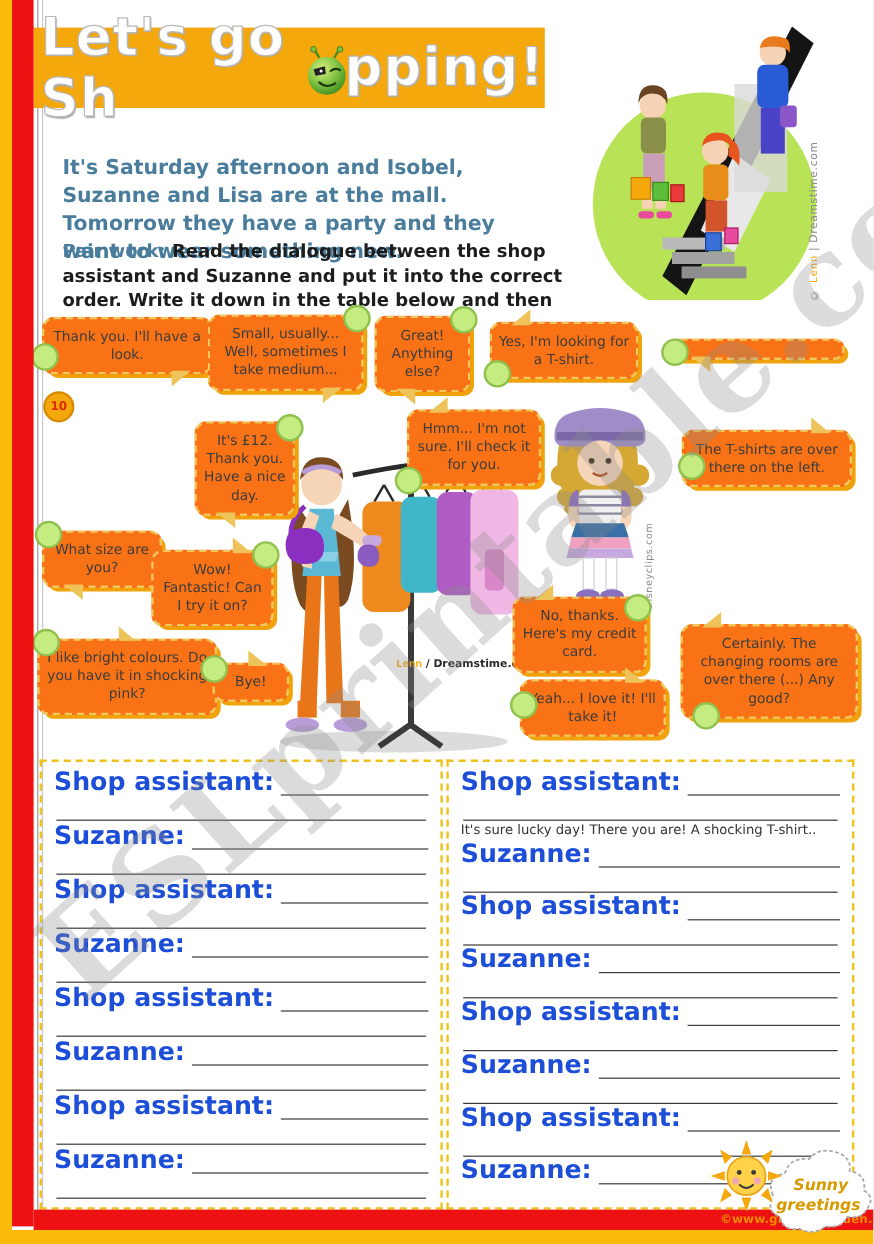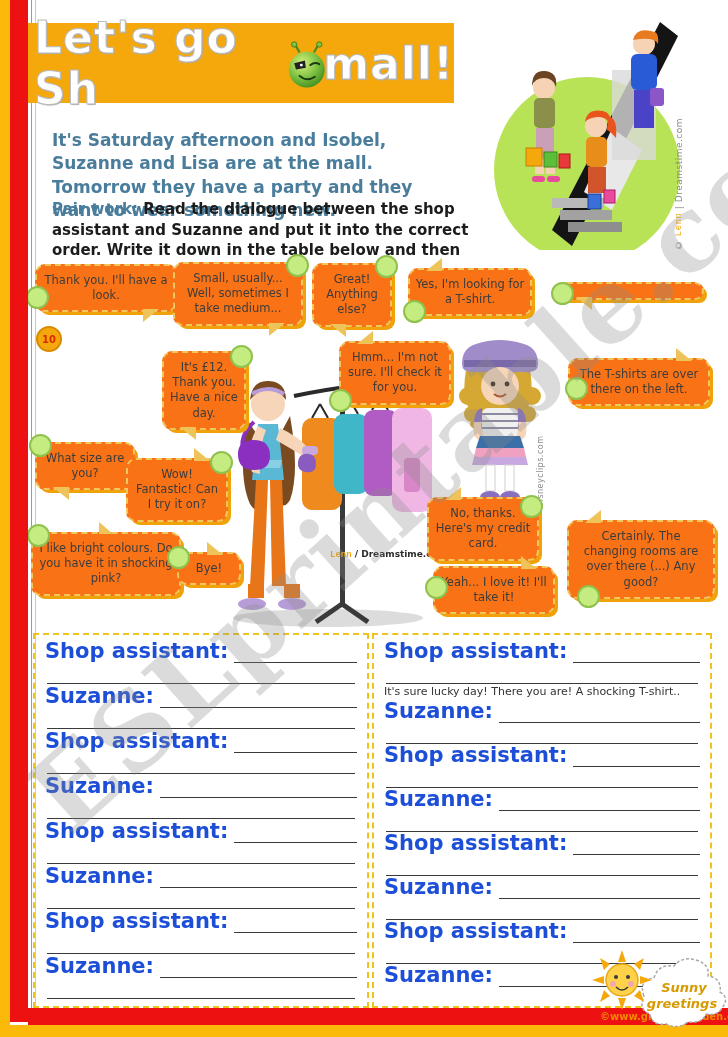--- a/index.html
+++ b/index.html
@@ -7,21 +7,21 @@
         font-family:"DejaVu Sans",sans-serif;margin:0 auto;}
   
   .stripe-yellow-left{position:absolute;left:0;top:0;width:10px;height:1037px;background:#FBB90A;z-index:7;}
   .stripe-red-left{position:absolute;left:10px;top:0;width:18px;height:1022px;background:#EE1111;z-index:7;}
   .page-edge{position:absolute;left:31px;top:0;width:3px;height:1008px;background:#fff;
              border-left:1px solid #9a9a9a;border-right:1px solid #c9c9c9;z-index:2;}
   .stripe-red-bottom{position:absolute;left:28px;top:1008px;width:700px;height:17px;background:#EE1111;z-index:7;}
   .stripe-yellow-bottom{position:absolute;left:0;top:1025px;width:728px;height:12px;background:#FBB90A;z-index:7;}
   .gg-credit{position:absolute;left:600px;top:1011px;font-size:10px;font-weight:bold;color:#F08A00;z-index:8;}
   
-  .banner{position:absolute;left:28px;top:23px;width:420px;height:80px;background:#F5A80C;
+  .banner{position:absolute;left:28px;top:23px;width:420px;height:67px;background:#F5A80C;
           display:flex;align-items:center;padding-left:6px;z-index:3;}
   .banner h1{margin:0;font-size:44px;font-weight:bold;color:#ffffff;letter-spacing:1px;
              -webkit-text-stroke:1px #b9b9b9;text-shadow:1px 1px 1px #a9a9a9;display:flex;align-items:center;}
   .alien{width:44px;height:54px;margin:0 -3px;position:relative;top:3px;}
   
   .intro{position:absolute;left:52px;top:112px;width:402px;font-size:17px;font-weight:bold;
          color:#4A7D9C;line-height:1.38;z-index:3;}
   .pairwork{position:absolute;left:52px;top:184px;width:424px;font-size:15px;font-weight:bold;
             color:#1c1c1c;line-height:1.38;z-index:3;}
   .pairwork .pw-label{color:#4A7D9C;}
@@ -90,21 +90,21 @@
         <line x1="14" y1="12" x2="9" y2="3" stroke="#4a8a1e" stroke-width="2.5"></line>
         <line x1="30" y1="12" x2="35" y2="3" stroke="#4a8a1e" stroke-width="2.5"></line>
         <circle cx="8" cy="3" r="3" fill="#7DC242" stroke="#3f7a18" stroke-width="1"></circle>
         <circle cx="36" cy="3" r="3" fill="#7DC242" stroke="#3f7a18" stroke-width="1"></circle>
         <circle cx="22" cy="31" r="20" fill="url(#ag)"></circle>
         <polygon points="8,24 20,21 21,29 10,31" fill="#222"></polygon>
         <circle cx="16" cy="26" r="1.6" fill="#fff"></circle>
         <path d="M26 26 q5 -4 10 -1" stroke="#1d3a0e" stroke-width="2.2" fill="none" stroke-linecap="round"></path>
         <path d="M14 38 q8 7 17 1" stroke="#1d3a0e" stroke-width="2.2" fill="none" stroke-linecap="round"></path>
       </svg>
-        <span>mall!</span>
+        <span>pping!</span>
       </h1>
   </div>
 
   <svg class="art" style="left:492px;top:10px;" width="205" height="240" viewBox="0 0 205 240">
     <circle cx="95" cy="160" r="93" fill="#B9E356"></circle>
     <polygon points="168,12 186,26 80,236 60,220" fill="#141414"></polygon>
     <polygon points="120,118 150,140 120,200 92,182" fill="#e8e8e8"></polygon>
     <rect x="60" y="188" width="52" height="10" fill="#b9b9b9"></rect>
     <rect x="68" y="200" width="52" height="10" fill="#a2a2a2"></rect>
     <rect x="76" y="212" width="54" height="10" fill="#8e8e8e"></rect>

